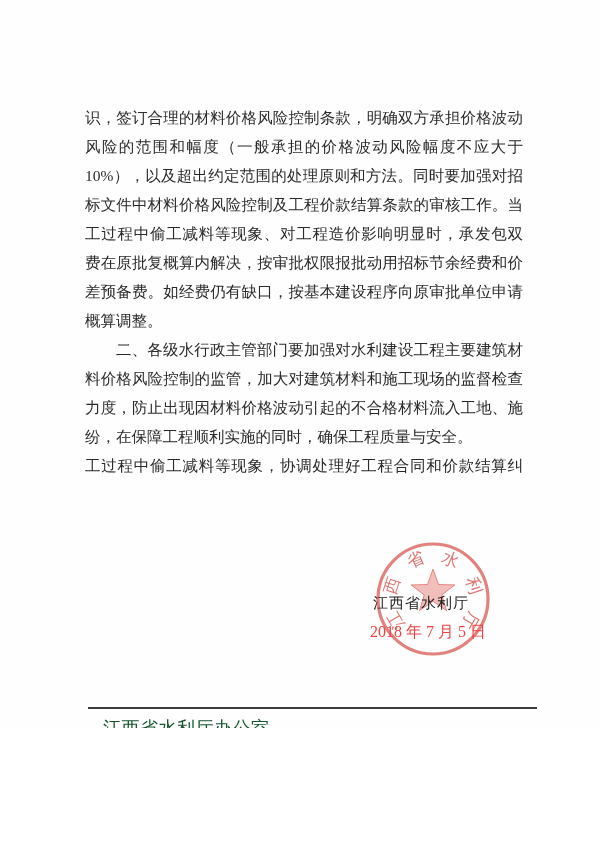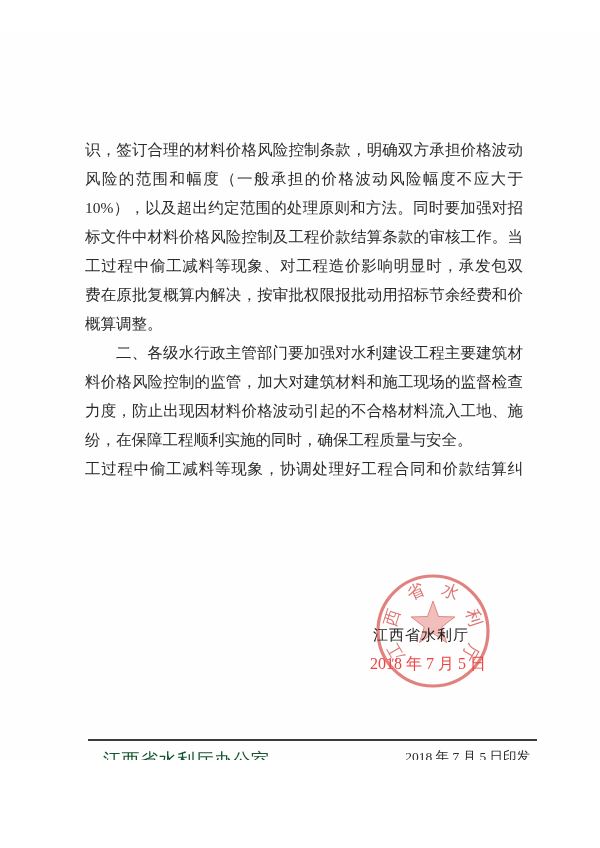--- a/index.html
+++ b/index.html
@@ -4,21 +4,20 @@
 <style>
   html, body { margin: 0; padding: 0; background: #ffffff; }
   .page {
     position: relative;
     width: 600px;
     height: 728px;
     background: #fefefe;
     font-family: "Liberation Serif", "DejaVu Serif", serif;
     color: #262626;
     overflow: hidden;
-    margin-top: 32px;
   }
   .body-text {
     position: absolute;
     left: 85px;
     top: 103px;
     width: 438px;
   }
   .jline {
     height: 29px;
     line-height: 29px;
@@ -89,20 +88,21 @@
 
 <div class="page">
 
   <div class="body-text">
     <div class="jline">识，签订合理的材料价格风险控制条款，明确双方承担价格波动</div>
     <div class="jline">风险的范围和幅度（一般承担的价格波动风险幅度不应大于</div>
     <div class="jline">10%），以及超出约定范围的处理原则和方法。同时要加强对招</div>
     <div class="jline">标文件中材料价格风险控制及工程价款结算条款的审核工作。当</div>
     <div class="jline">工过程中偷工减料等现象、对工程造价影响明显时，承发包双</div>
     <div class="jline">费在原批复概算内解决，按审批权限报批动用招标节余经费和价</div>
+    <div class="jline">差预备费。如经费仍有缺口，按基本建设程序向原审批单位申请</div>
     <div class="jline end">概算调整。</div>
     <div class="jline indent">二、各级水行政主管部门要加强对水利建设工程主要建筑材</div>
     <div class="jline">料价格风险控制的监管，加大对建筑材料和施工现场的监督检查</div>
     <div class="jline">力度，防止出现因材料价格波动引起的不合格材料流入工地、施</div>
     <div class="jline end">纷，在保障工程顺利实施的同时，确保工程质量与安全。</div>
     <div class="jline">工过程中偷工减料等现象，协调处理好工程合同和价款结算纠</div>
   </div>
 
   <svg class="seal-svg" viewBox="0 0 120 120" xmlns="http://www.w3.org/2000/svg">
     <circle cx="60" cy="57" r="55" fill="none" stroke-width="3.2" opacity="0.8" stroke="#d65550"></circle>
@@ -113,18 +113,17 @@
     <text transform="translate(77.5,17.7) rotate(24)" text-anchor="middle" dominant-baseline="central" opacity="0.88" fill="#d65550">水</text>
     <text transform="translate(100.9,43.7) rotate(72)" text-anchor="middle" dominant-baseline="central" opacity="0.88" fill="#d65550">利</text>
     <text transform="translate(97.2,78.5) rotate(120)" text-anchor="middle" dominant-baseline="central" opacity="0.88" fill="#d65550">厅</text>
   </svg>
 
   <div class="sig-agency">江西省水利厅</div>
   <div class="sig-date">2018 年 7 月 5 日</div>
 
   <div class="rule top"></div>
   <div class="footer-issuer">江西省水利厅办公室</div>
-  <div class="footer-date">2018 年 7 月 5 日印发</div>
   <div class="rule bottom"></div>
 
   <div class="page-number">— 2 —</div>
 
 </div>
 
 </body></html>

